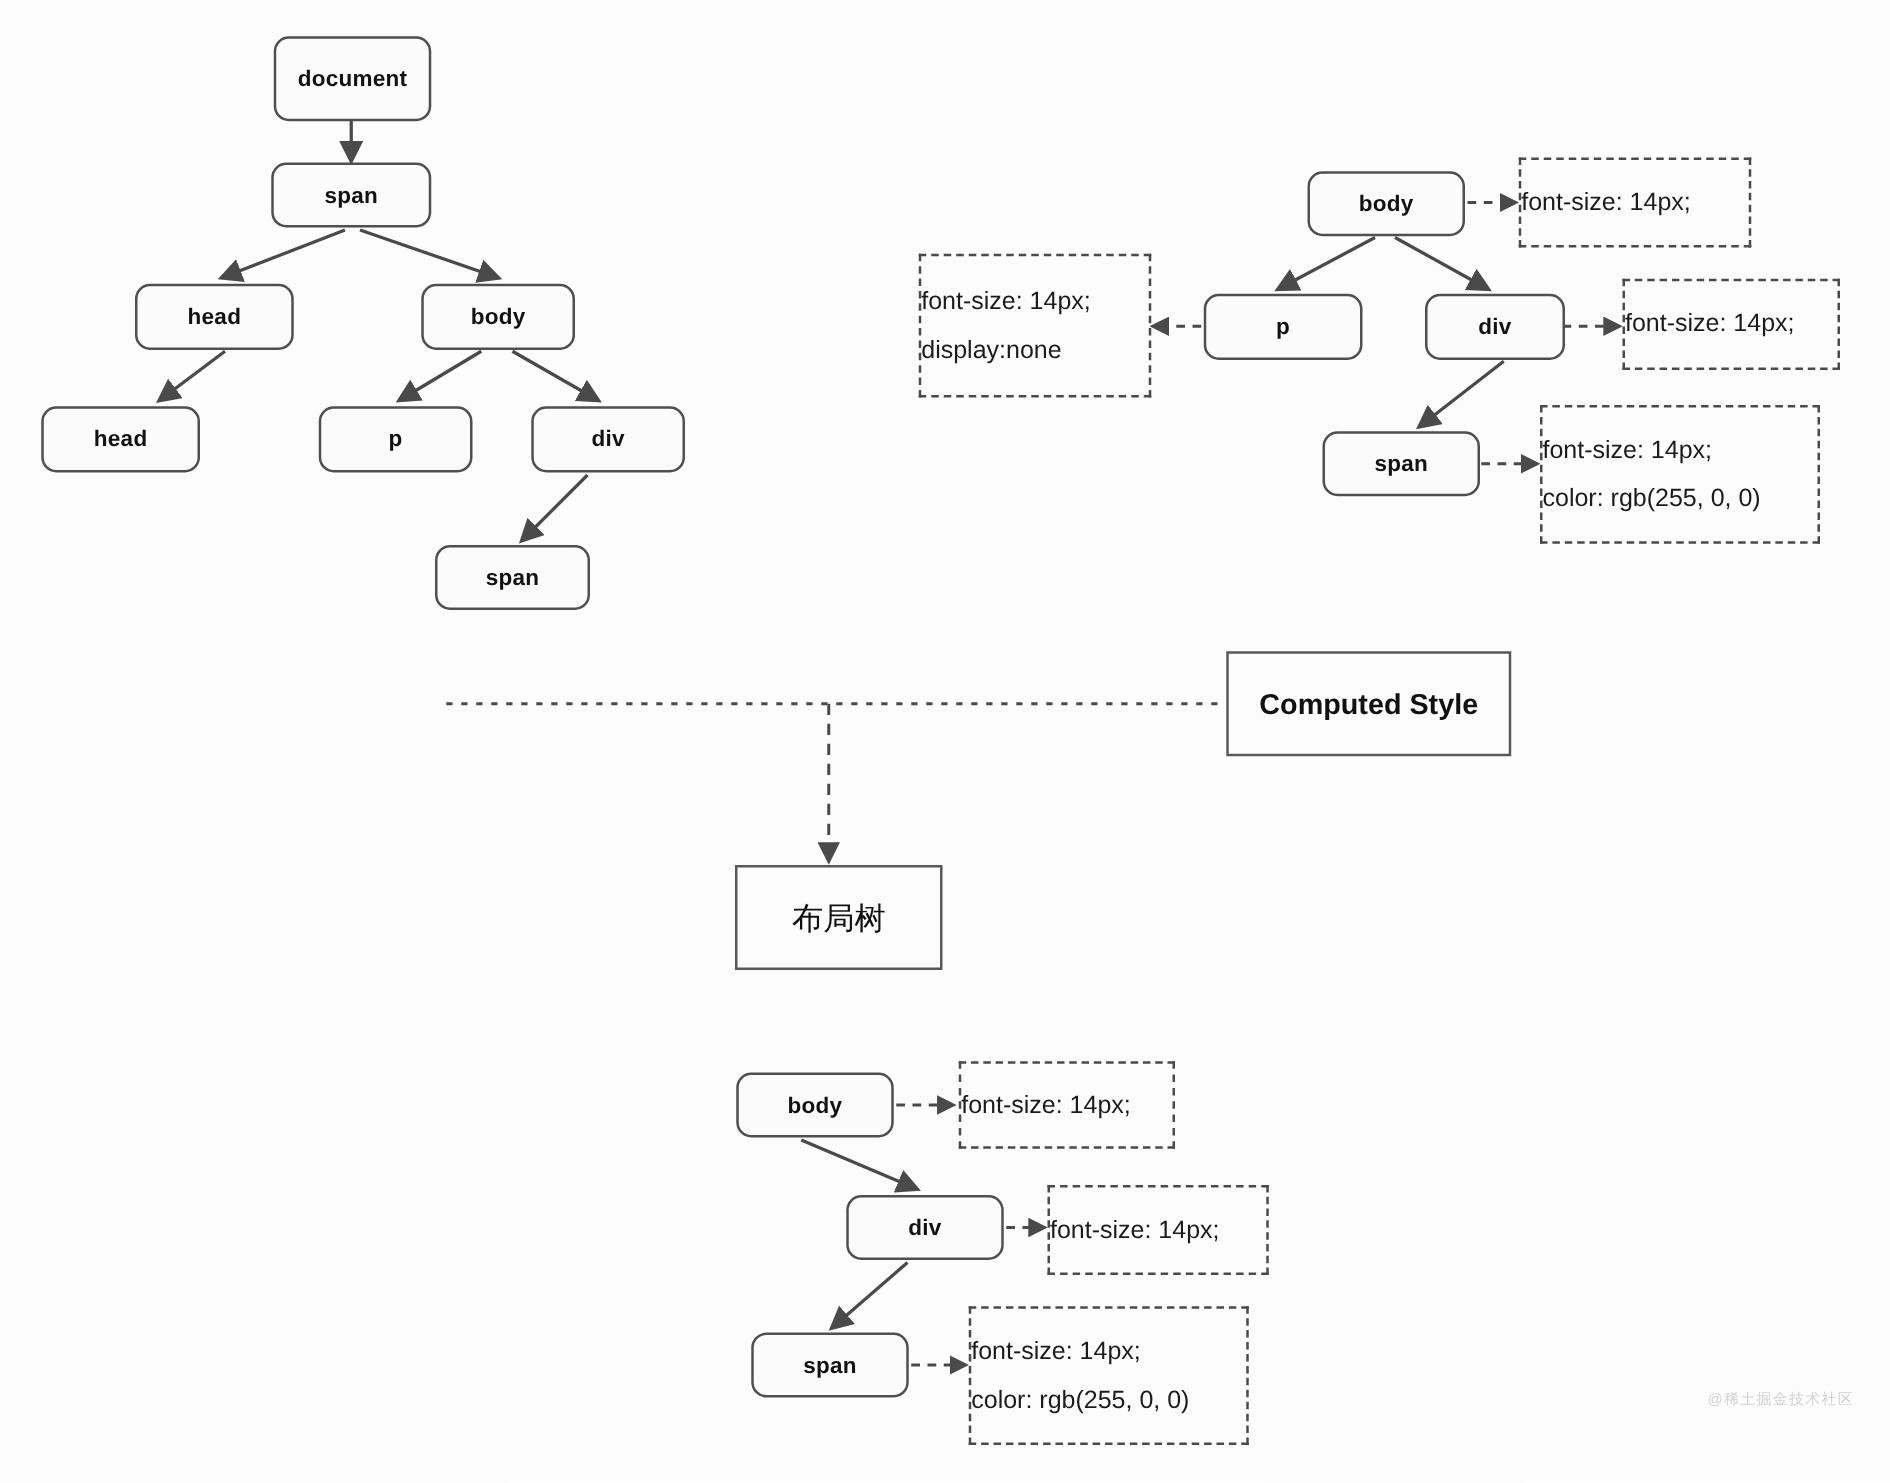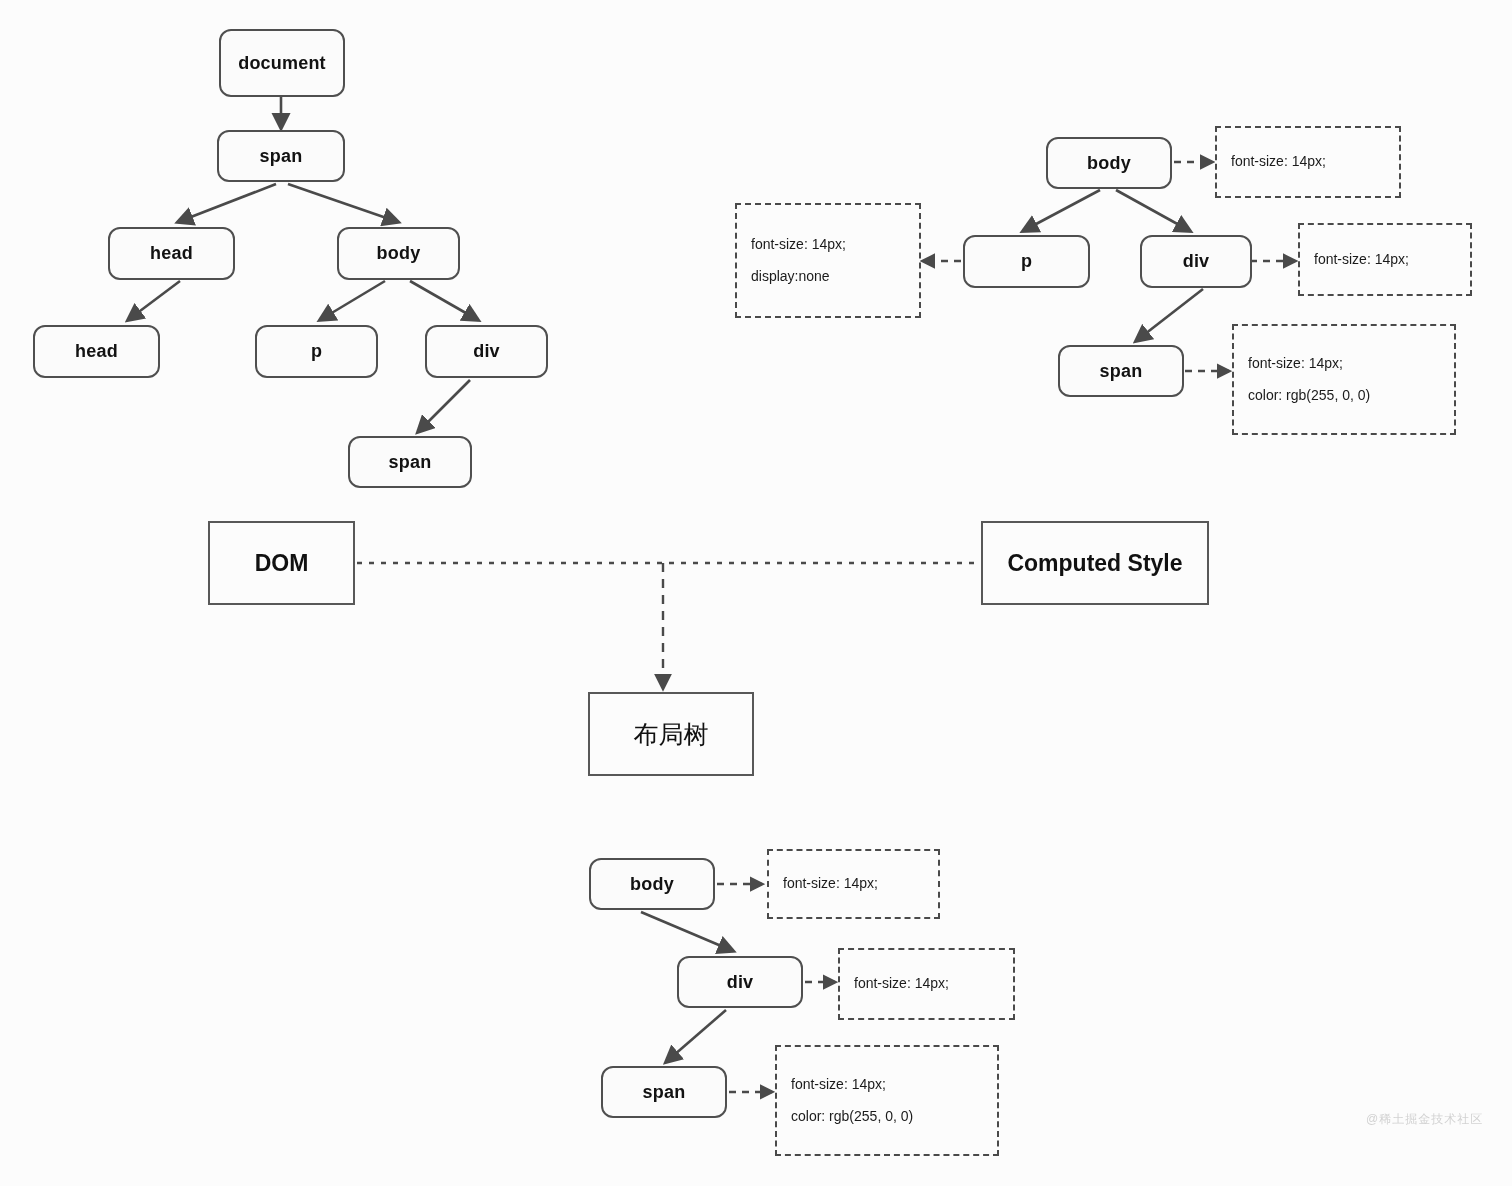--- a/index.html
+++ b/index.html
@@ -55,22 +55,22 @@
   
   .annot {
     position: absolute;
     box-sizing: border-box;
     background: transparent;
     border: 2.4px dashed #4a4a4a;
     display: flex;
     flex-direction: column;
     justify-content: center;
     gap: 14px;
-    padding: 8px 14px;
-    font-size: 14px;
+    padding: 8px 0;
+    font-size: 20px;
     color: #1b1b1b;
     line-height: 1.25;
   }
   .annot .ln { white-space: nowrap; }
   .watermark {
     position: absolute;
     font-size: 12px;
     color: #d2d2d2;
     letter-spacing: 1px;
     white-space: nowrap;
@@ -188,23 +188,20 @@
 
   <div class="annot" style="left:1298px; top:223px; width:174px; height:73px;">
     <span class="ln">font-size: 14px;</span>
   </div>
 
   <div class="annot" style="left:1232px; top:324px; width:224px; height:111px;">
     <span class="ln">font-size: 14px;</span>
     <span class="ln">color: rgb(255, 0, 0)</span>
   </div>
 
-  <div class="sqbox" style="left:208px; top:521px; width:147px; height:84px;">
-    <span>DOM</span>
-  </div>
 
   <div class="sqbox" style="left:981px; top:521px; width:228px; height:84px;">
     <span>Computed Style</span>
   </div>
 
   <div class="sqbox cjk" style="left:588px; top:692px; width:166px; height:84px;">
     <span>布局树</span>
   </div>
 
   <div class="node" style="left:589px; top:858px; width:126px; height:52px;">

